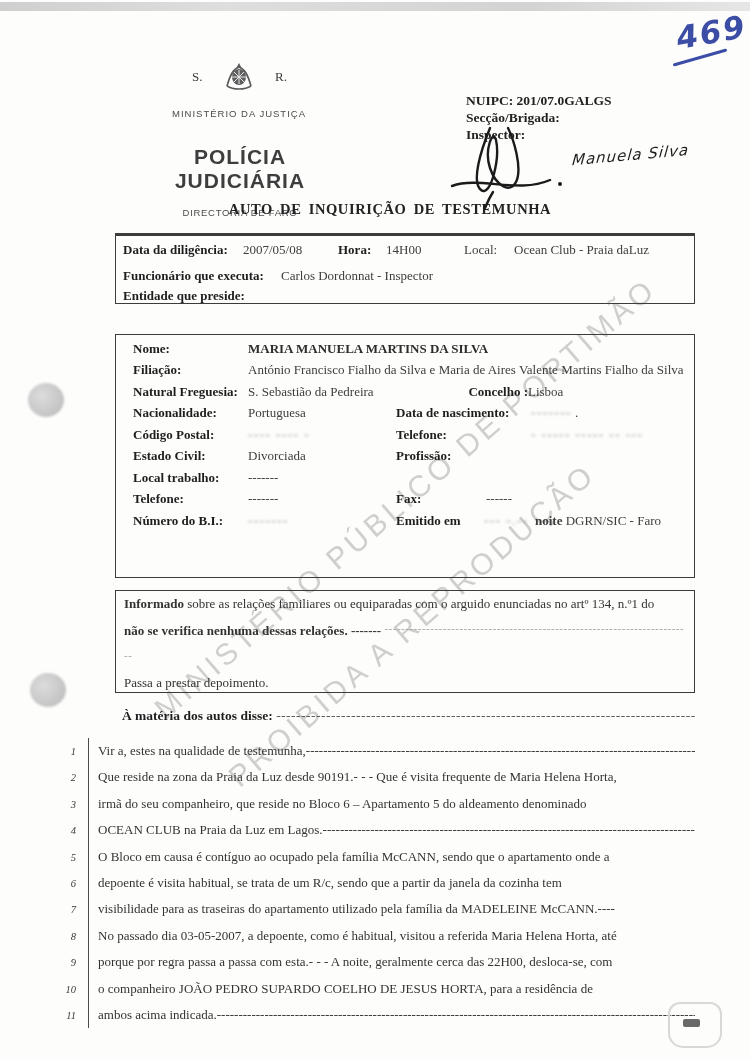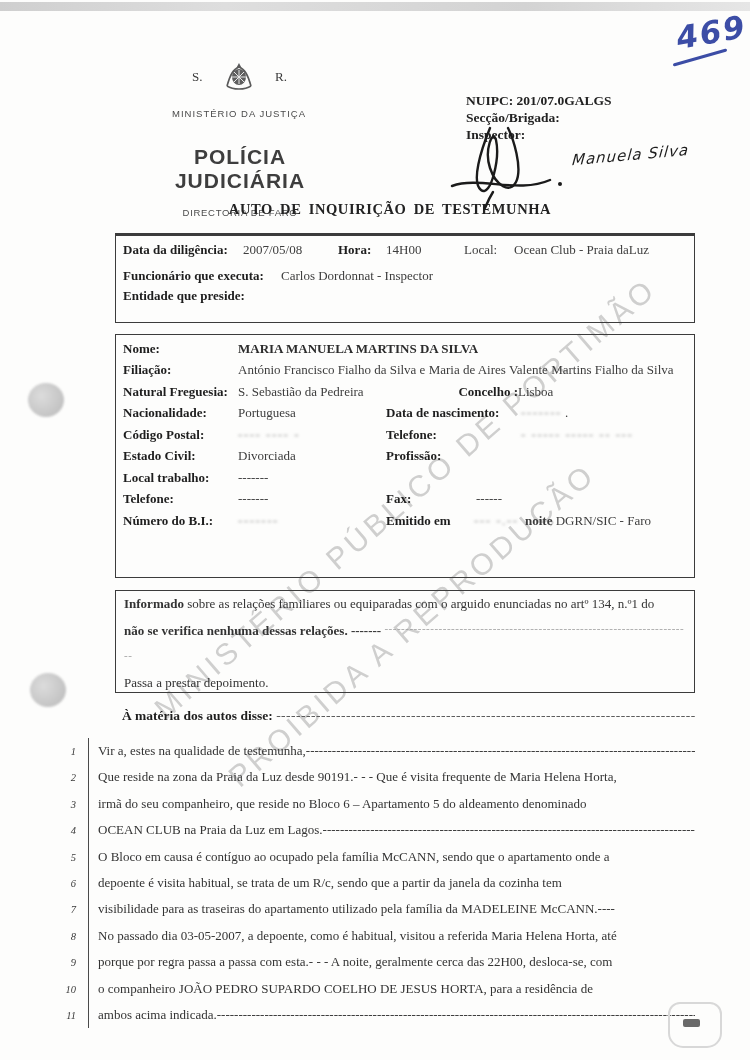--- a/index.html
+++ b/index.html
@@ -57,32 +57,32 @@
     font-family:"Liberation Sans",sans-serif; font-size:9.5px; letter-spacing:.7px; color:#4a4a4a;margin-top:24px; }
   .case-block { left:466px; top:92px; font-size:13.5px; font-weight:bold;
     color:#222; line-height:17px; }
   .sig-svg { left:438px; top:118px; z-index:4; }
 
   .doc-title { left:175px; top:201px; width:430px; text-align:center;
     font-size:14.5px; font-weight:bold; color:#222; letter-spacing:.6px; word-spacing:3px; }
 
   
   .box { left:115px; width:580px; background:transparent; }
-  .diligence-box { top:233px; height:90px; border:1.5px solid #3c3c3c; border-top-width:3px; }
+  .diligence-box { top:233px; height:71px; border:1.5px solid #3c3c3c; border-top-width:3px; }
   .id-box       { top:334px; height:244px; border:1.5px solid #3c3c3c; }
   .notice-box   { top:590px; height:103px; border:1.5px solid #3c3c3c; }
 
   .row { display:flex; padding:0 7px; align-items:baseline; }
   .lbl { font-weight:bold; color:#1e1e1e; font-size:13px; flex-shrink:0; }
   .val { color:#3d3d3d; font-size:13px; }
   .dil-row1 { padding-top:6px; }
   .dil-row2 { padding-top:4px; }
   .dil-row3 { padding-top:10px; }
 
-  .id-box .row { padding-top:5.5px; }
+  .id-box .row { padding-top:5.5px;margin-left:10px; }
   .w115{width:115px;} .w120{width:120px;} .w135{width:135px;} .w148{width:148px;}
   .w158{width:158px;} .w203{width:203px;} .w95{width:95px;} .w48{width:48px;}
   .w78{width:78px;} .w50{width:50px;} .w90{width:90px;} .w88{width:88px;} .w77{width:77px;text-align:right;}
   .flex1 { flex:1; }
 
   .redact { filter:blur(1.8px); color:#8f8f8f; letter-spacing:1.5px; white-space:nowrap; }
 
   .notice-box .nline { padding:0 8px; font-size:13px; color:#333; line-height:25px; }
   .nline1 { padding-top:4px; }
   .nline2 { text-align:justify; text-align-last:justify; }

